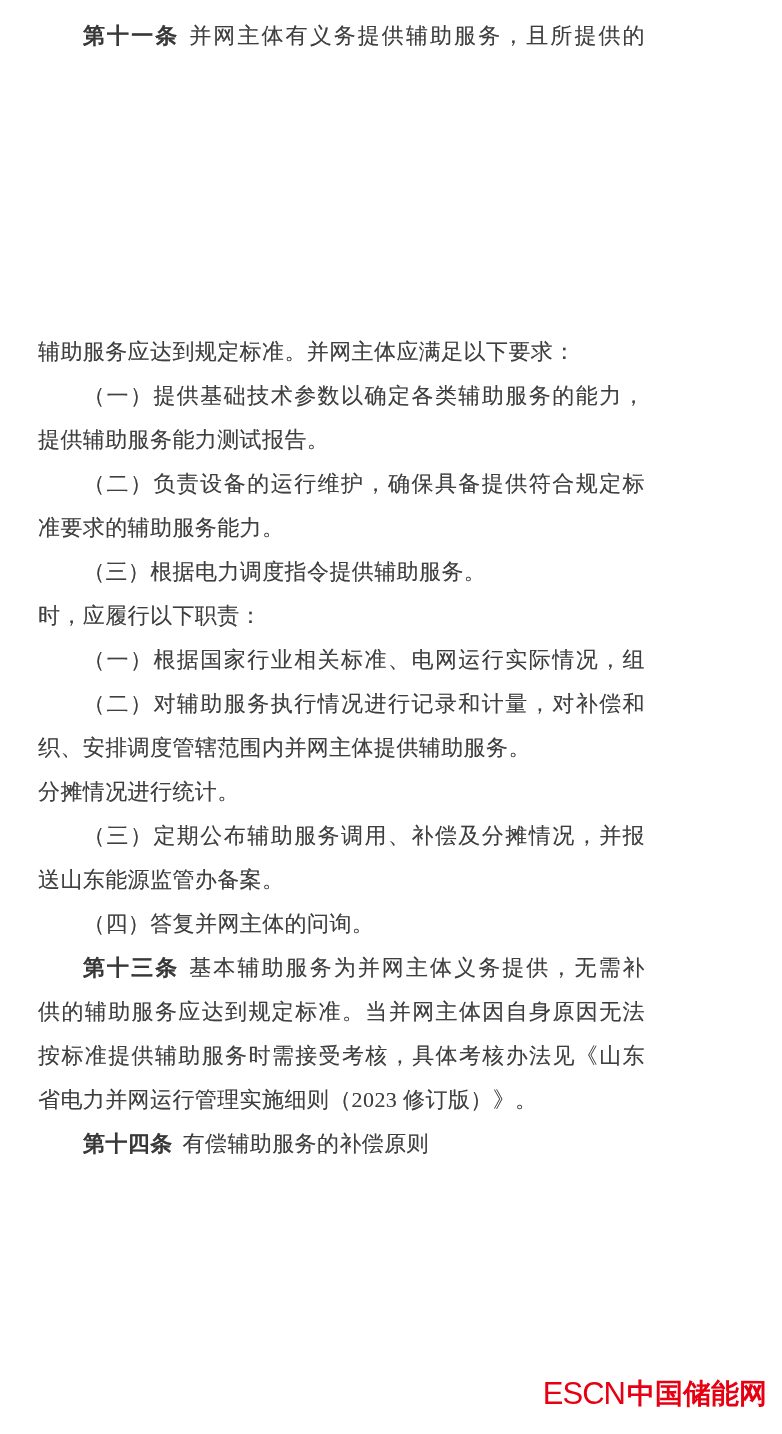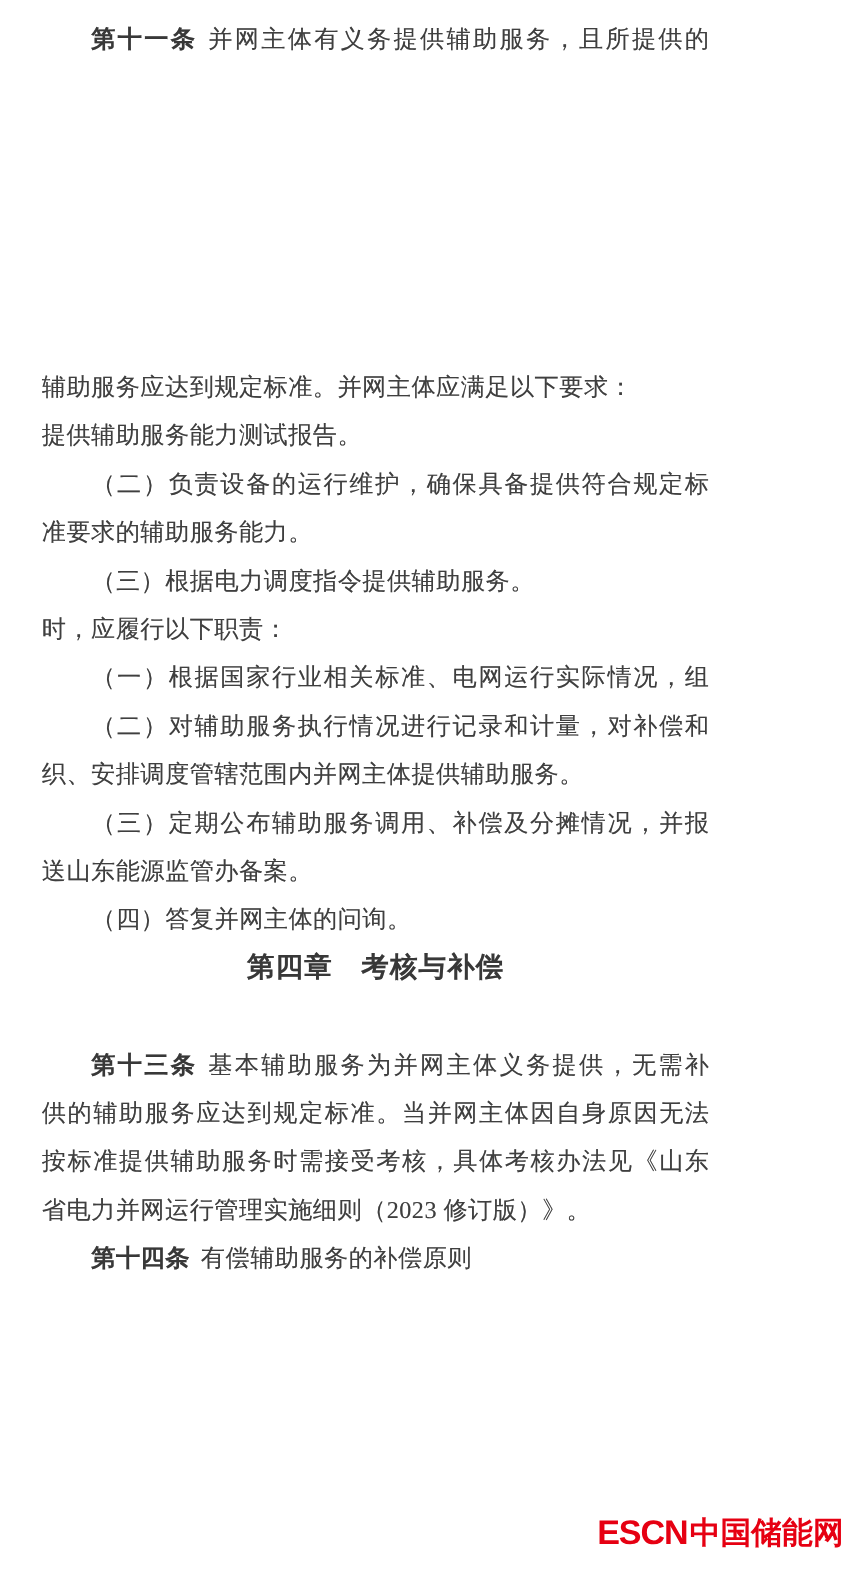--- a/index.html
+++ b/index.html
@@ -53,21 +53,21 @@
   }
   .logo {
     position: absolute;
     top: 1376px;
     right: 15px;
     white-space: nowrap;
     line-height: 36px;
   }
   .logo .latin {
     font-family: "Liberation Sans", "DejaVu Sans", sans-serif;
-    font-weight: 700;
+    font-weight: 400;
     font-style: normal;
     font-size: 31px;
     letter-spacing: -1px;
     vertical-align: baseline;
   }
   .logo .cjk {
     font-family: "Liberation Sans", "DejaVu Sans", sans-serif;
     font-weight: 800;
     font-size: 28px;
     margin-left: 2px;
@@ -84,34 +84,35 @@
     <div>
 
     <div class="line indent fill"><span class="lead">第十一条</span><span>并网主体有义务提供辅助服务，且所提供的</span></div>
       </div>
 
     <div class="spacer"></div>
 
     <div>
 
     <div class="line"><span>辅助服务应达到规定标准。并网主体应满足以下要求：</span></div>
+        <div class="line indent fill"><span>（一）提供基础技术参数以确定各类辅助服务的能力，</span></div>
         <div class="line"><span>提供辅助服务能力测试报告。</span></div>
         <div class="line indent fill"><span>（二）负责设备的运行维护，确保具备提供符合规定标</span></div>
         <div class="line"><span>准要求的辅助服务能力。</span></div>
         <div class="line indent"><span>（三）根据电力调度指令提供辅助服务。</span></div>
         <div class="line"><span>时，应履行以下职责：</span></div>
         <div class="line indent fill"><span>（一）根据国家行业相关标准、电网运行实际情况，组</span></div>
         <div class="line indent fill"><span>（二）对辅助服务执行情况进行记录和计量，对补偿和</span></div>
         <div class="line"><span>织、安排调度管辖范围内并网主体提供辅助服务。</span></div>
+        <div class="line"><span>分摊情况进行统计。</span></div>
         <div class="line indent fill"><span>（三）定期公布辅助服务调用、补偿及分摊情况，并报</span></div>
         <div class="line"><span>送山东能源监管办备案。</span></div>
         <div class="line indent"><span>（四）答复并网主体的问询。</span></div>
       </div>
 
-    <div class="chapter">第四章　考核与补偿</div>
 
     <div>
 
     <div class="line indent fill"><span class="lead">第十三条</span><span>基本辅助服务为并网主体义务提供，无需补</span></div>
         <div class="line fill"><span>供的辅助服务应达到规定标准。当并网主体因自身原因无法</span></div>
         <div class="line fill"><span>按标准提供辅助服务时需接受考核，具体考核办法见《山东</span></div>
         <div class="line"><span>省电力并网运行管理实施细则（2023 修订版）》。</span></div>
         <div class="line indent"><span class="lead">第十四条</span><span>有偿辅助服务的补偿原则</span></div>
       </div>
 

